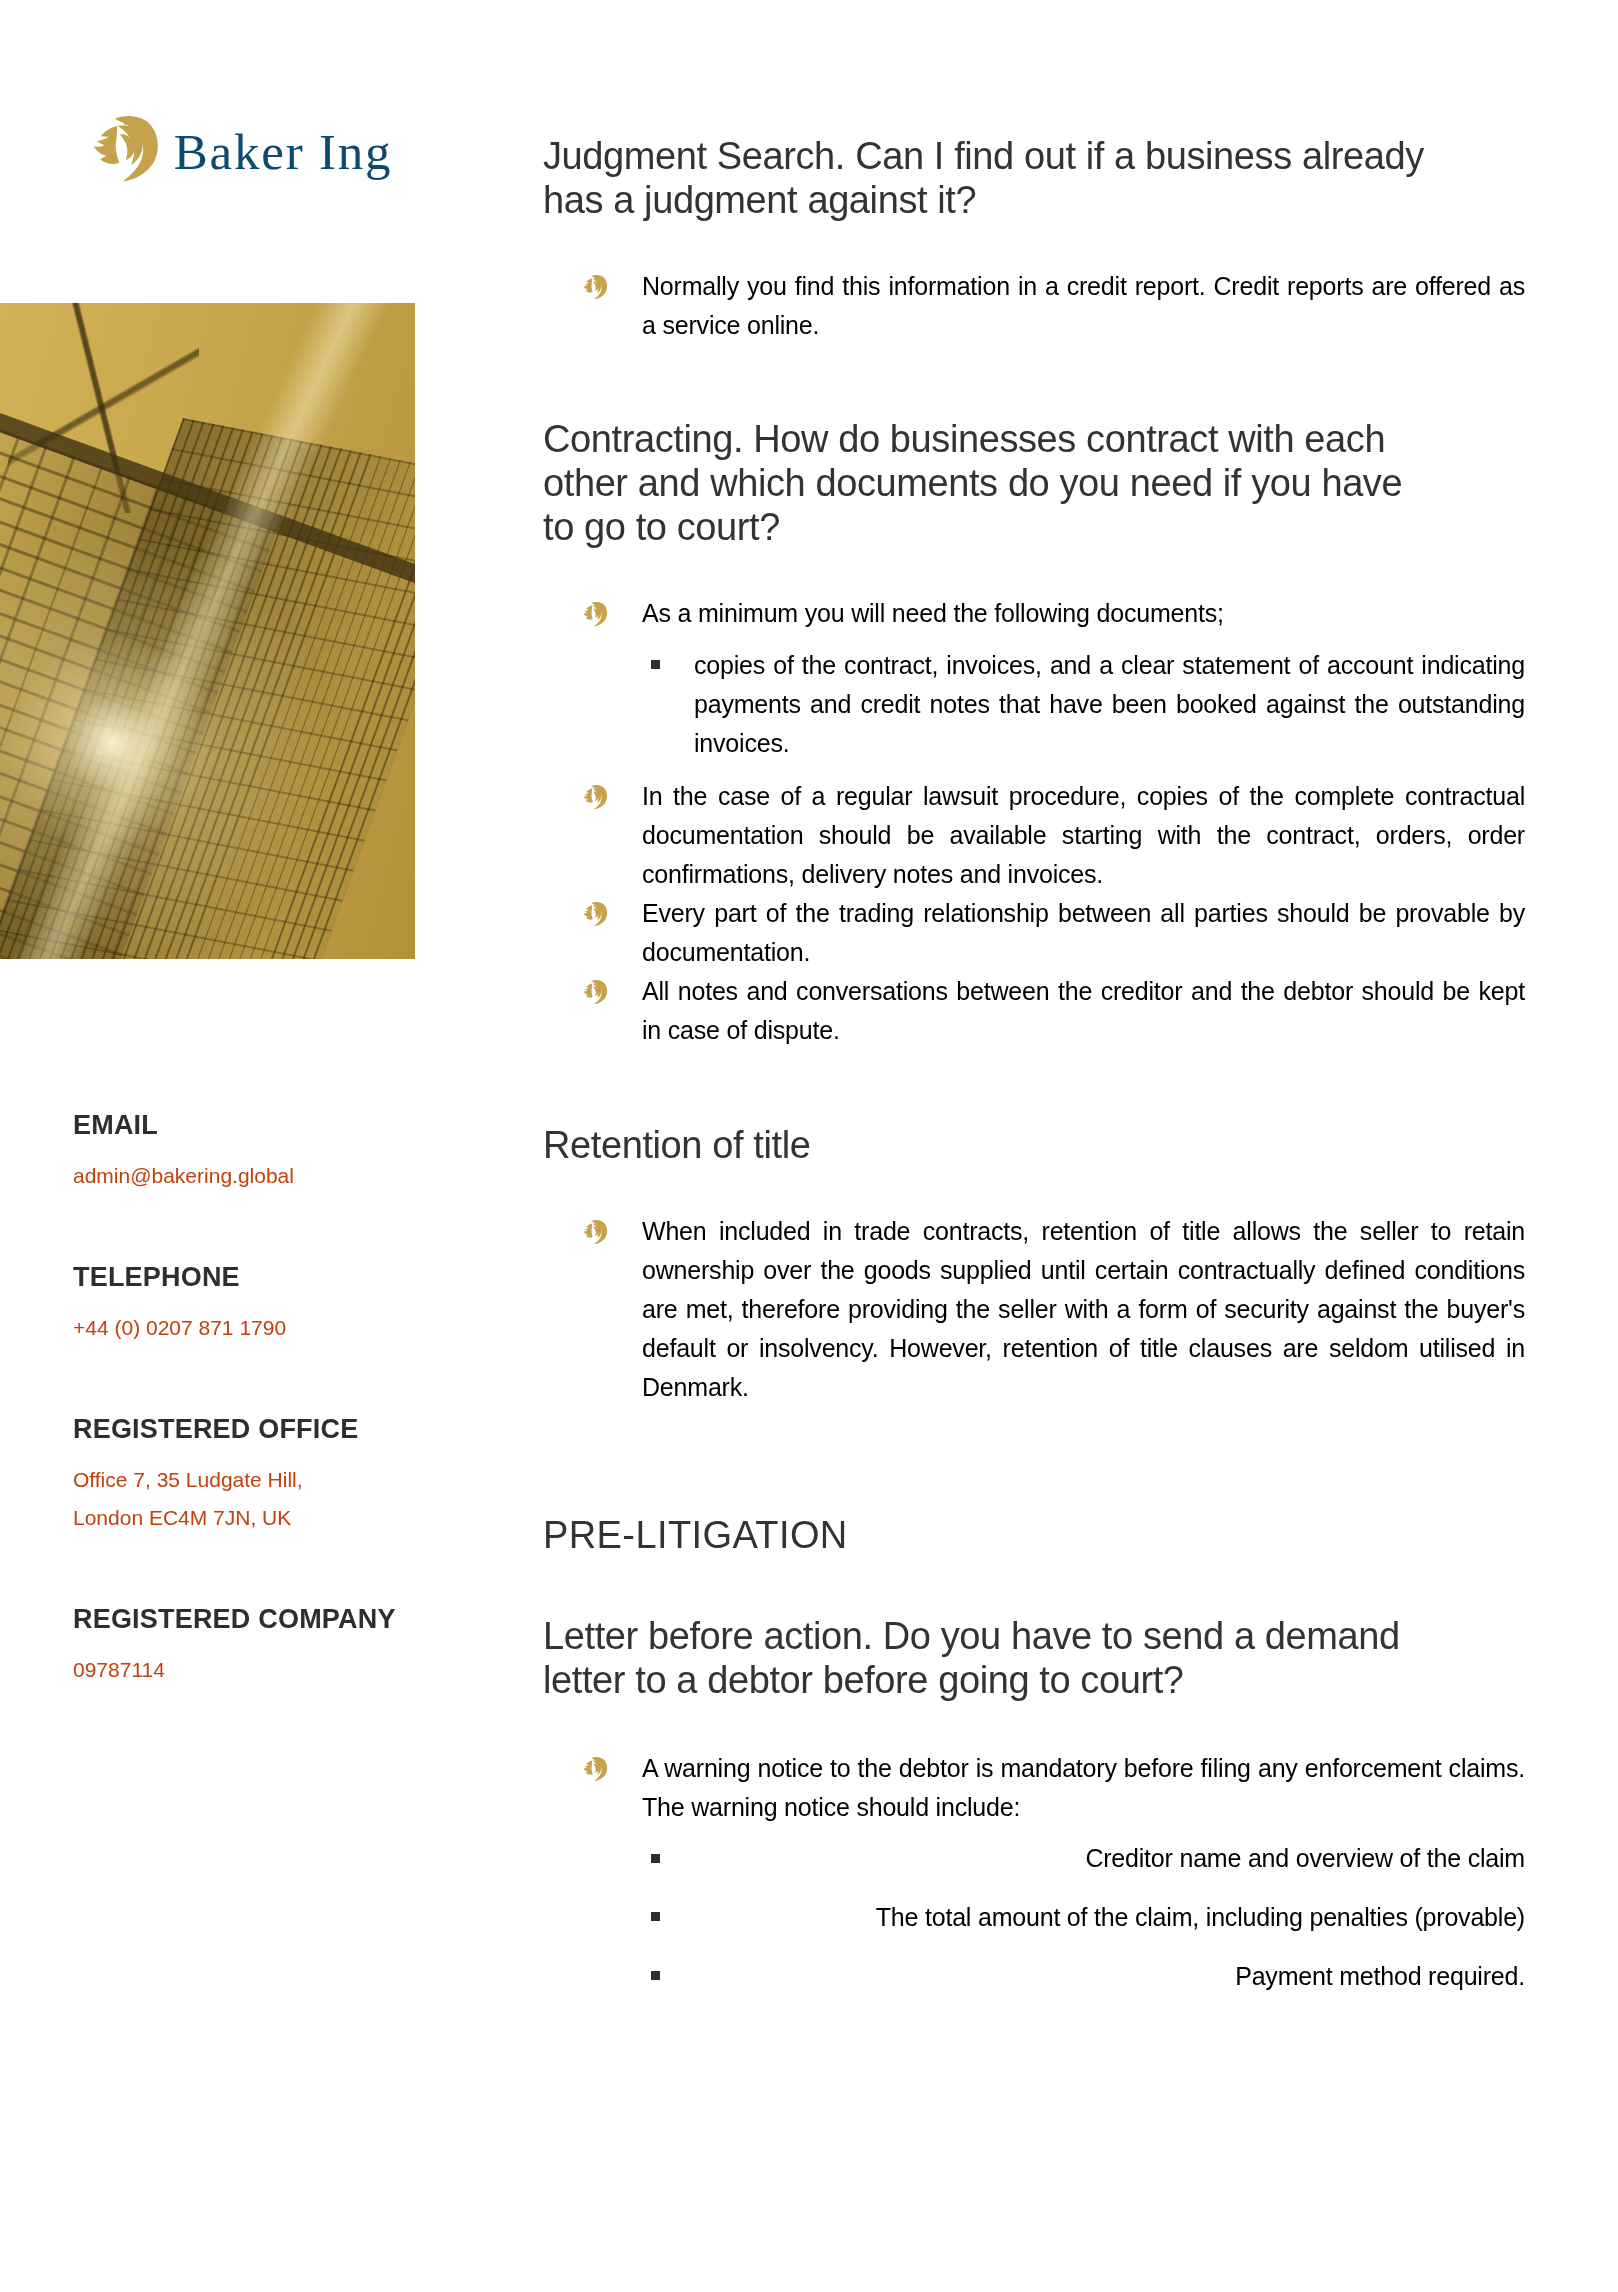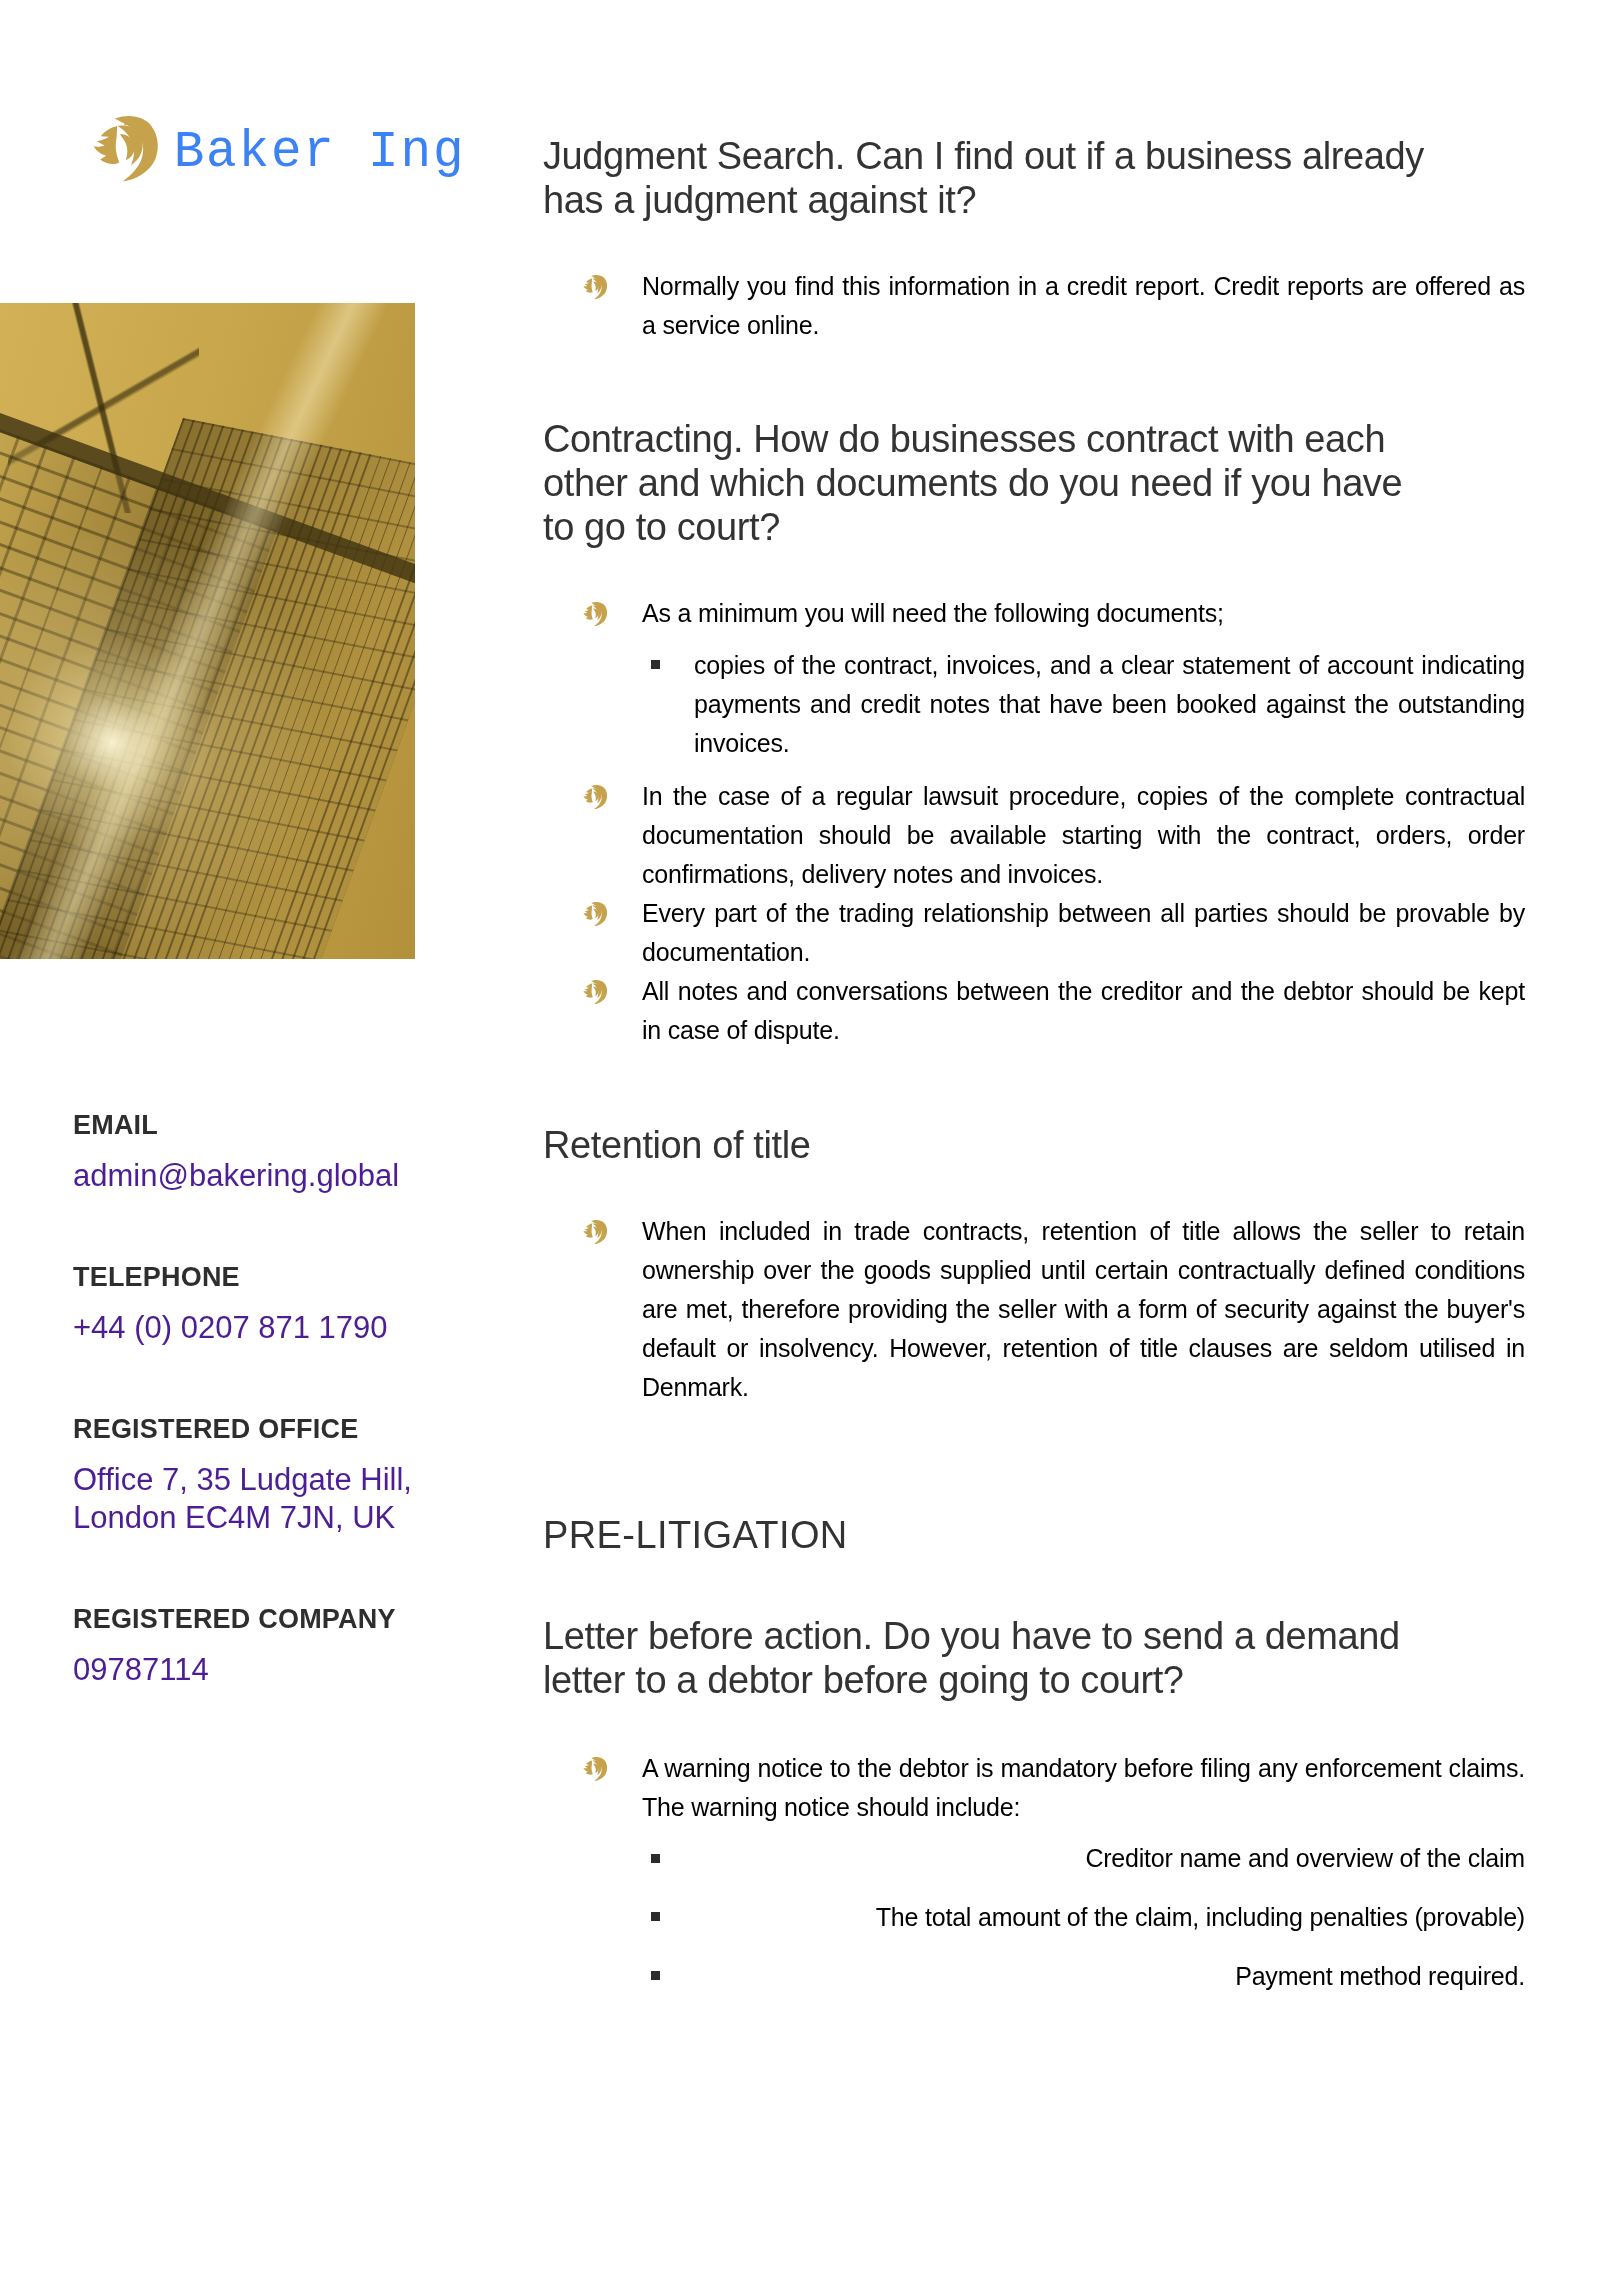--- a/index.html
+++ b/index.html
@@ -7,21 +7,21 @@
     position:relative;width:1618px;height:2293px;background:#ffffff;
     font-family:"Liberation Sans",sans-serif;overflow:hidden;
     -webkit-font-smoothing:antialiased;
   }
 
   
   .brand{position:absolute;left:90px;top:109px;display:flex;align-items:center;gap:10.7px;}
   .lion{color:#c6a24c;display:block;}
   .lion-lg{width:73px;height:82px;}
   .brand-name{
-    font-family:Liberation Mono, monospace;font-size:51px;color:#3b82f6;
+    font-family:Liberation Serif, serif;font-size:51px;color:#0c4a6e;
     letter-spacing:1.8px;line-height:1;padding-top:5.4px;
   }
 
   
   .building{
     position:absolute;left:0;top:303px;width:415px;height:656px;overflow:hidden;
     background:linear-gradient(105deg,#d3b257 0%,#c8a64c 40%,#bd9b43 72%,#b2913b 100%);
   }
   .building>div{position:absolute;}
   .b-antenna{
@@ -57,21 +57,21 @@
       radial-gradient(circle at 27% 67%,rgba(255,249,215,.95),rgba(255,240,185,.5) 9%,rgba(255,236,178,.2) 20%,transparent 40%);
   }
 
   
   .contacts{position:absolute;left:73px;top:1109px;width:385px;}
   .contact{margin-bottom:66px;}
   .contact h4{
     margin:0;font-size:27px;font-weight:700;color:#2e2e2e;line-height:32px;letter-spacing:0.2px;
   }
   .contact p{
-    margin:16px 0 0;font-size:31px;font-weight:400;color:#4c1d95;line-height:38px;white-space:pre-line;
+    margin:16px 0 0;font-size:21px;font-weight:400;color:#c2410c;line-height:38px;white-space:pre-line;
   }
 
   
   .content{position:absolute;left:543px;top:0;width:982px;color:#3f3f3f;}
   .heading{
     margin:0;font-size:38px;font-weight:400;color:#333333;line-height:44px;letter-spacing:-0.4px;
   }
   #h-judgment{margin-top:134px;}
   #h-contracting{margin-top:72px;}
   #h-retention{margin-top:73px;}

